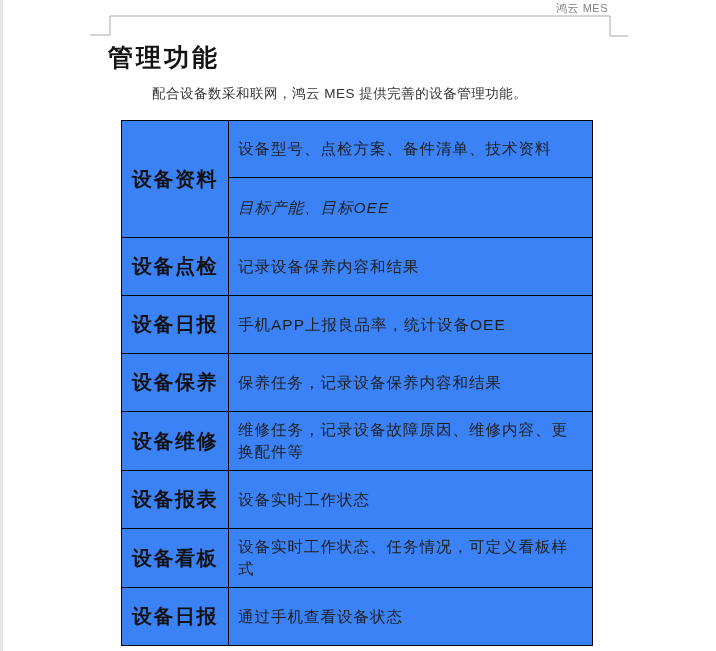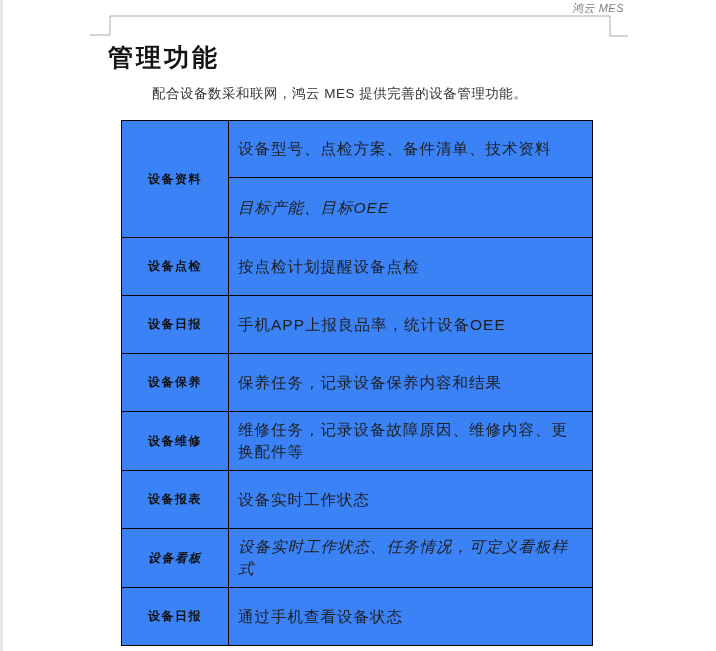--- a/index.html
+++ b/index.html
@@ -17,23 +17,22 @@
   }
   .edge-strip {
     position: absolute;
     left: 0; top: 0;
     width: 3px; height: 651px;
     background: #e7e7e7;
   }
   .header-text {
     position: absolute;
     top: 1px;
-    right: 92px;
+    right: 108px;
     font-size: 11px;
-    font-style: italic;
     color: #7f7f7f;
     letter-spacing: 0.5px;
     white-space: nowrap;
   }
   .boundary-svg {
     position: absolute;
     left: 0; top: 0;
     width: 716px; height: 48px;
   }
   .doc-title {
@@ -66,21 +65,21 @@
   }
   .func-table td {
     border: 1px solid #000000;
     background: #3b82f6;
     vertical-align: middle;
   }
   .func-table td.label-cell {
     width: 104px;
     text-align: center;
     font-weight: bold;
-    font-size: 12px;
+    font-size: 20px;
     letter-spacing: 1.5px;
     color: #111111;
   }
   .func-table td.detail-cell {
     padding: 4px 9px;
     font-size: 15.5px;
     letter-spacing: 1px;
     color: #1f1f1f;
     line-height: 1.4;
   }
@@ -108,39 +107,39 @@
     <tbody>
       <tr style="height:57px;">
         <td class="label-cell" rowspan="2">设备资料</td>
         <td class="detail-cell">设备型号、点检方案、备件清单、技术资料</td>
       </tr>
       <tr style="height:60px;font-style:italic;">
         <td class="detail-cell">目标产能、目标OEE</td>
       </tr>
       <tr style="height:58px;">
         <td class="label-cell">设备点检</td>
-        <td class="detail-cell">按点检计划提醒设备点检</td>
+        <td class="detail-cell">记录设备保养内容和结果</td>
       </tr>
       <tr style="height:58px;">
         <td class="label-cell">设备日报</td>
         <td class="detail-cell">手机APP上报良品率，统计设备OEE</td>
       </tr>
       <tr style="height:58px;">
         <td class="label-cell">设备保养</td>
         <td class="detail-cell">保养任务，记录设备保养内容和结果</td>
       </tr>
       <tr style="height:59px;padding-left:8px;">
         <td class="label-cell">设备维修</td>
         <td class="detail-cell">维修任务，记录设备故障原因、维修内容、更换配件等</td>
       </tr>
       <tr style="height:58px;">
         <td class="label-cell">设备报表</td>
         <td class="detail-cell">设备实时工作状态</td>
       </tr>
-      <tr style="height:59px;font-style:italic;">
+      <tr style="height:59px;">
         <td class="label-cell">设备看板</td>
         <td class="detail-cell">设备实时工作状态、任务情况，可定义看板样式</td>
       </tr>
       <tr style="height:58px;">
         <td class="label-cell">设备日报</td>
         <td class="detail-cell">通过手机查看设备状态</td>
       </tr>
     </tbody>
   </table>
 

